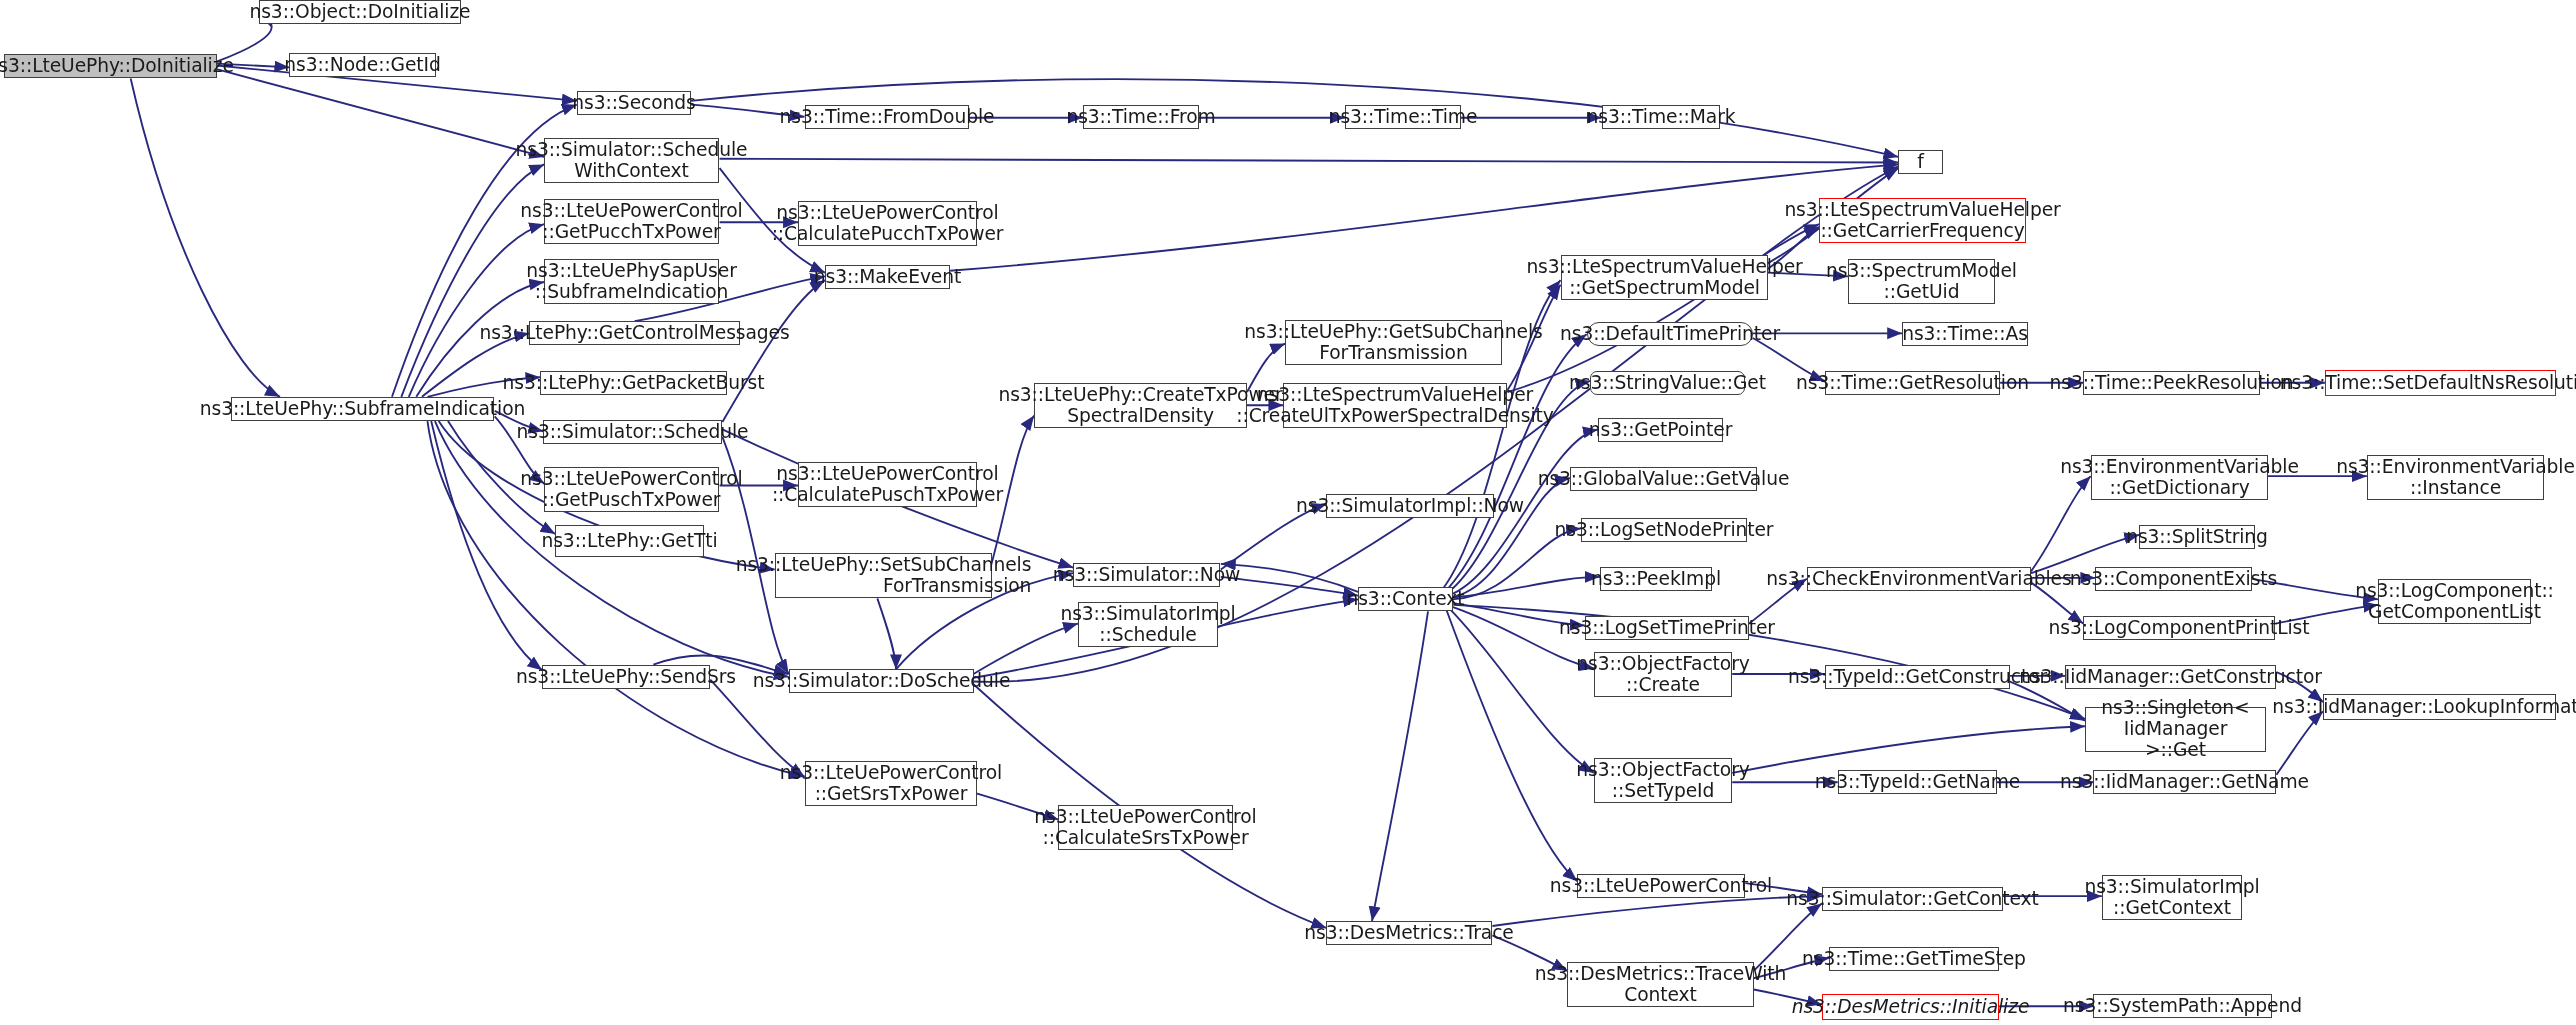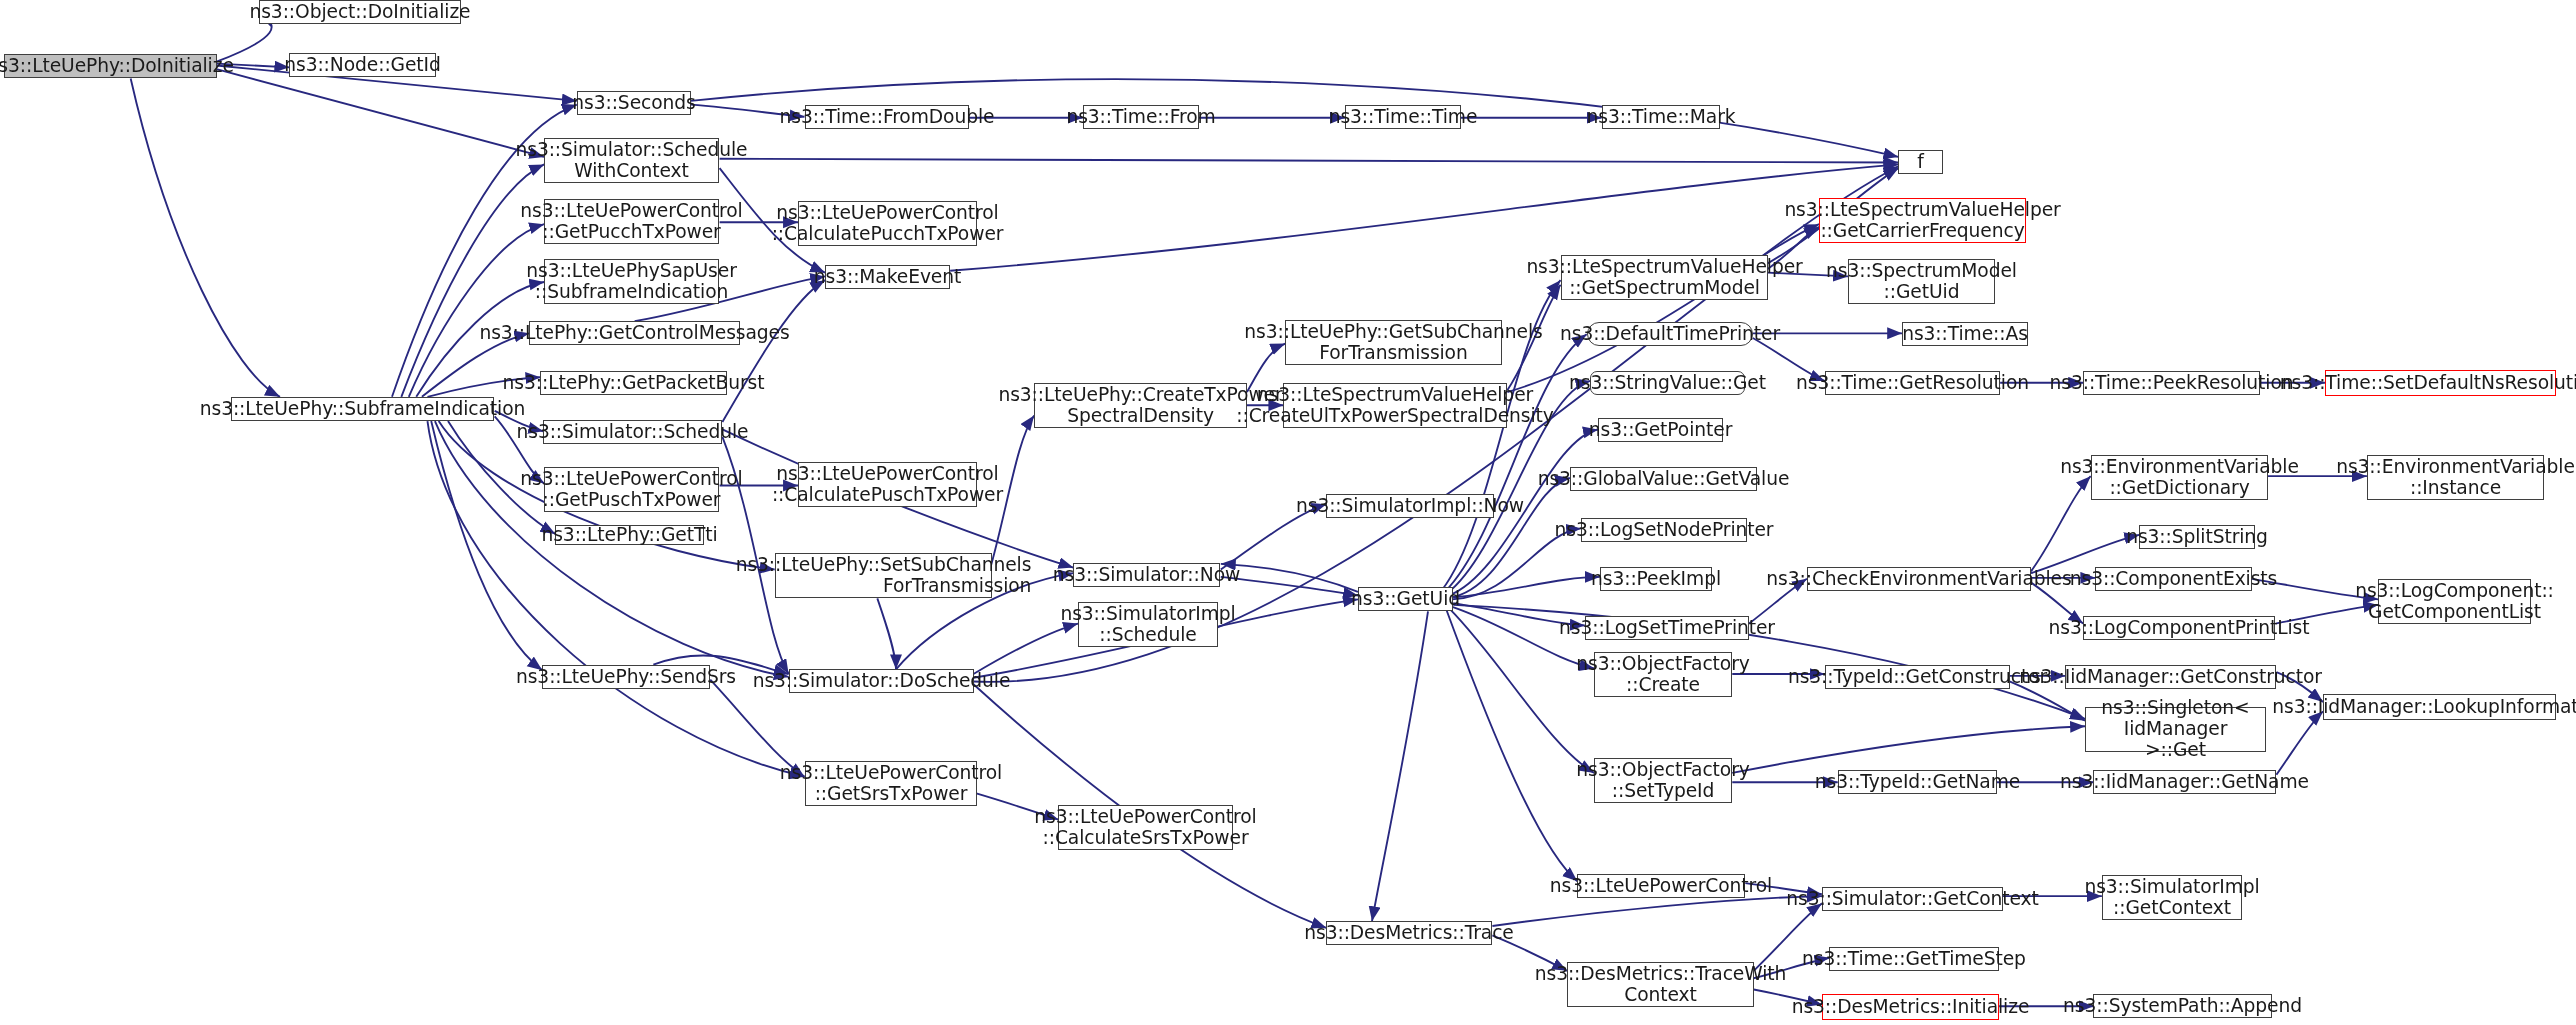--- a/index.html
+++ b/index.html
@@ -165,21 +165,21 @@
 WithContext</div>
       <div class="gnode" style="left: 544px; top: 199px; width: 175px; height: 45px;">ns3::LteUePowerControl
 ::GetPucchTxPower</div>
       <div class="gnode" style="left: 544px; top: 259px; width: 175px; height: 45px;">ns3::LteUePhySapUser
 ::SubframeIndication</div>
       <div class="gnode" style="left: 529px; top: 321px; width: 211px; height: 24px;">ns3::LtePhy::GetControlMessages</div>
       <div class="gnode" style="left: 540px; top: 371px; width: 187px; height: 24px;">ns3::LtePhy::GetPacketBurst</div>
       <div class="gnode" style="left: 543px; top: 420px; width: 179px; height: 24px;">ns3::Simulator::Schedule</div>
       <div class="gnode" style="left: 544px; top: 467px; width: 175px; height: 45px;">ns3::LteUePowerControl
 ::GetPuschTxPower</div>
-      <div class="gnode" style="left: 555px; top: 525px; width: 149px; height: 20px; text-align: center;">ns3::LtePhy::GetTti</div>
+      <div class="gnode" style="left: 555px; top: 525px; width: 149px; height: 32px; text-align: center;">ns3::LtePhy::GetTti</div>
       <div class="gnode" style="left: 542px; top: 665px; width: 168px; height: 24px;">ns3::LteUePhy::SendSrs</div>
       <div class="gnode" style="left: 805px; top: 105px; width: 164px; height: 24px;">ns3::Time::FromDouble</div>
       <div class="gnode" style="left: 798px; top: 201px; width: 179px; height: 45px;">ns3::LteUePowerControl
 ::CalculatePucchTxPower</div>
       <div class="gnode" style="left: 825px; top: 265px; width: 125px; height: 24px;">ns3::MakeEvent</div>
       <div class="gnode" style="left: 798px; top: 462px; width: 179px; height: 45px;">ns3::LteUePowerControl
 ::CalculatePuschTxPower</div>
       <div class="gnode" style="left: 775px; top: 553px; width: 217px; height: 45px; text-align: right;">ns3::LteUePhy::SetSubChannels
 ForTransmission</div>
       <div class="gnode" style="left: 805px; top: 761px; width: 172px; height: 45px;">ns3::LteUePowerControl
@@ -214,21 +214,21 @@
       <div class="gnode" style="left: 1570px; top: 467px; width: 187px; height: 24px;">ns3::GlobalValue::GetValue</div>
       <div class="gnode" style="left: 1326px; top: 494px; width: 168px; height: 24px;">ns3::SimulatorImpl::Now</div>
       <div class="gnode" style="left: 1581px; top: 518px; width: 166px; height: 24px;">ns3::LogSetNodePrinter</div>
       <div class="gnode" style="left: 2139px; top: 525px; width: 116px; height: 24px;">ns3::SplitString</div>
       <div class="gnode" style="left: 1600px; top: 567px; width: 112px; height: 24px;">ns3::PeekImpl</div>
       <div class="gnode" style="left: 1807px; top: 567px; width: 224px; height: 24px;">ns3::CheckEnvironmentVariables</div>
       <div class="gnode" style="left: 2095px; top: 567px; width: 157px; height: 24px;">ns3::ComponentExists</div>
       <div class="gnode" style="left: 2378px; top: 579px; width: 153px; height: 45px;">ns3::LogComponent::
 GetComponentList</div>
       <div class="gnode" style="left: 1073px; top: 563px; width: 147px; height: 24px;">ns3::Simulator::Now</div>
-      <div class="gnode" style="left: 1358px; top: 587px; width: 95px; height: 24px;">ns3::GetUid</div>
+      <div class="gnode" style="left: 1358px; top: 587px; width: 95px; height: 24px;">ns3::Context</div>
       <div class="gnode" style="left: 1585px; top: 616px; width: 164px; height: 24px;">ns3::LogSetTimePrinter</div>
       <div class="gnode" style="left: 2083px; top: 616px; width: 192px; height: 24px;">ns3::LogComponentPrintList</div>
       <div class="gnode" style="left: 1078px; top: 602px; width: 140px; height: 45px;">ns3::SimulatorImpl
 ::Schedule</div>
       <div class="gnode" style="left: 1594px; top: 652px; width: 138px; height: 45px;">ns3::ObjectFactory
 ::Create</div>
       <div class="gnode" style="left: 1825px; top: 665px; width: 185px; height: 24px;">ns3::TypeId::GetConstructor</div>
       <div class="gnode" style="left: 2065px; top: 665px; width: 211px; height: 24px;">ns3::IidManager::GetConstructor</div>
       <div class="gnode" style="left: 789px; top: 669px; width: 185px; height: 24px;">ns3::Simulator::DoSchedule</div>
       <div class="gnode" style="left: 2085px; top: 707px; width: 181px; height: 45px;">ns3::Singleton&lt; IidManager
@@ -241,17 +241,17 @@
       <div class="gnode" style="left: 1058px; top: 805px; width: 175px; height: 45px;">ns3::LteUePowerControl
 ::CalculateSrsTxPower</div>
       <div class="gnode" style="left: 1577px; top: 874px; width: 168px; height: 24px;">ns3::LteUePowerControl</div>
       <div class="gnode" style="left: 1822px; top: 887px; width: 181px; height: 24px;">ns3::Simulator::GetContext</div>
       <div class="gnode" style="left: 2102px; top: 875px; width: 140px; height: 45px;">ns3::SimulatorImpl
 ::GetContext</div>
       <div class="gnode" style="left: 1326px; top: 921px; width: 166px; height: 24px;">ns3::DesMetrics::Trace</div>
       <div class="gnode" style="left: 1829px; top: 947px; width: 170px; height: 24px;">ns3::Time::GetTimeStep</div>
       <div class="gnode" style="left: 1567px; top: 962px; width: 187px; height: 45px;">ns3::DesMetrics::TraceWith
 Context</div>
-      <div class="gnode trunc" style="left: 1822px; top: 994px; width: 177px; height: 26px;">ns3::DesMetrics::Initialize</div>
+      <div class="gnode trunc" style="left: 1822px; top: 994px; width: 177px; height: 26px; font-style: italic;">ns3::DesMetrics::Initialize</div>
       <div class="gnode" style="left: 2093px; top: 994px; width: 179px; height: 24px;">ns3::SystemPath::Append</div>
     </div>
 </div>
 
 
 </body></html>

